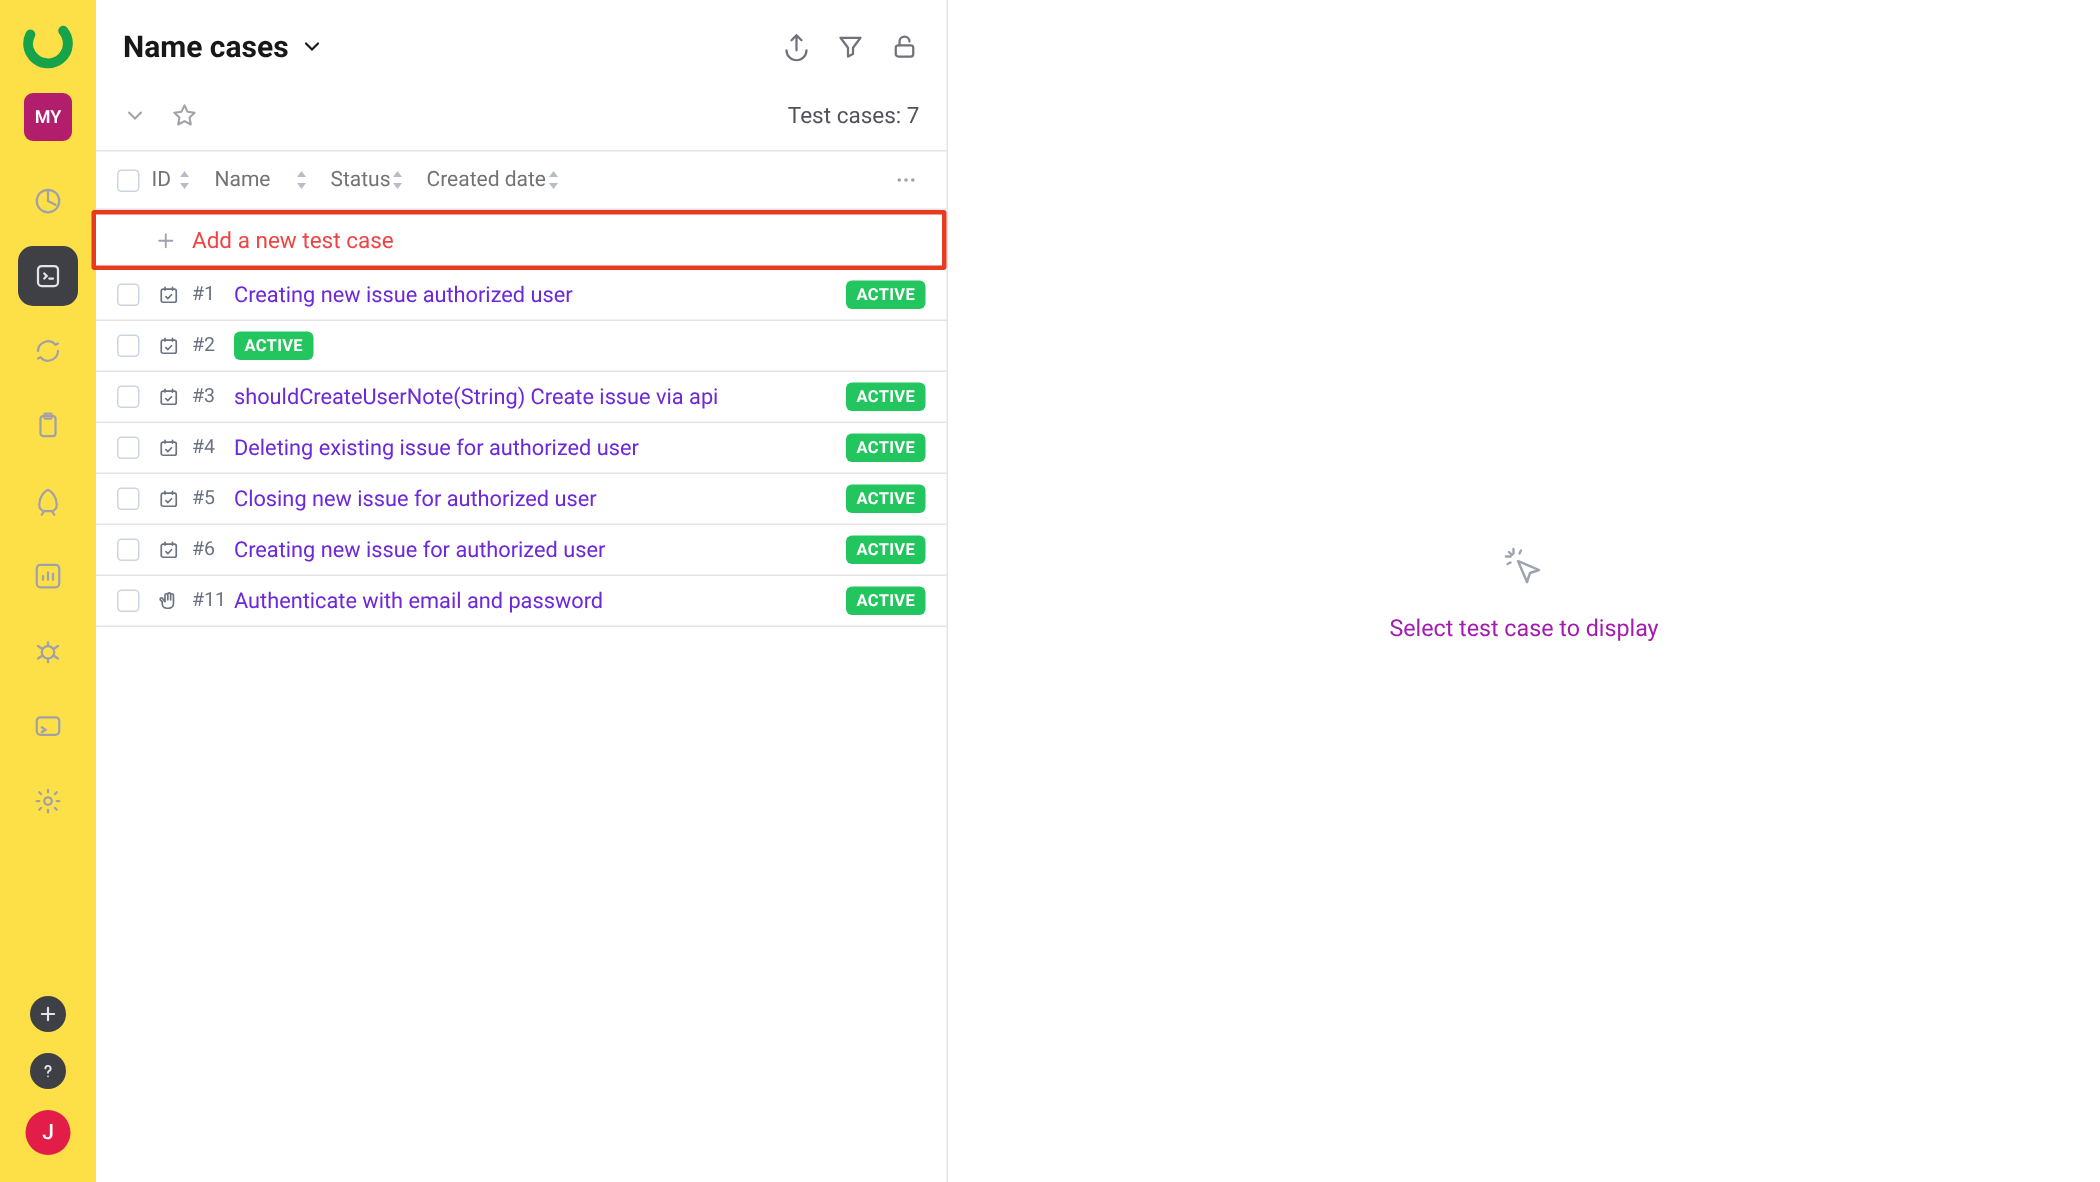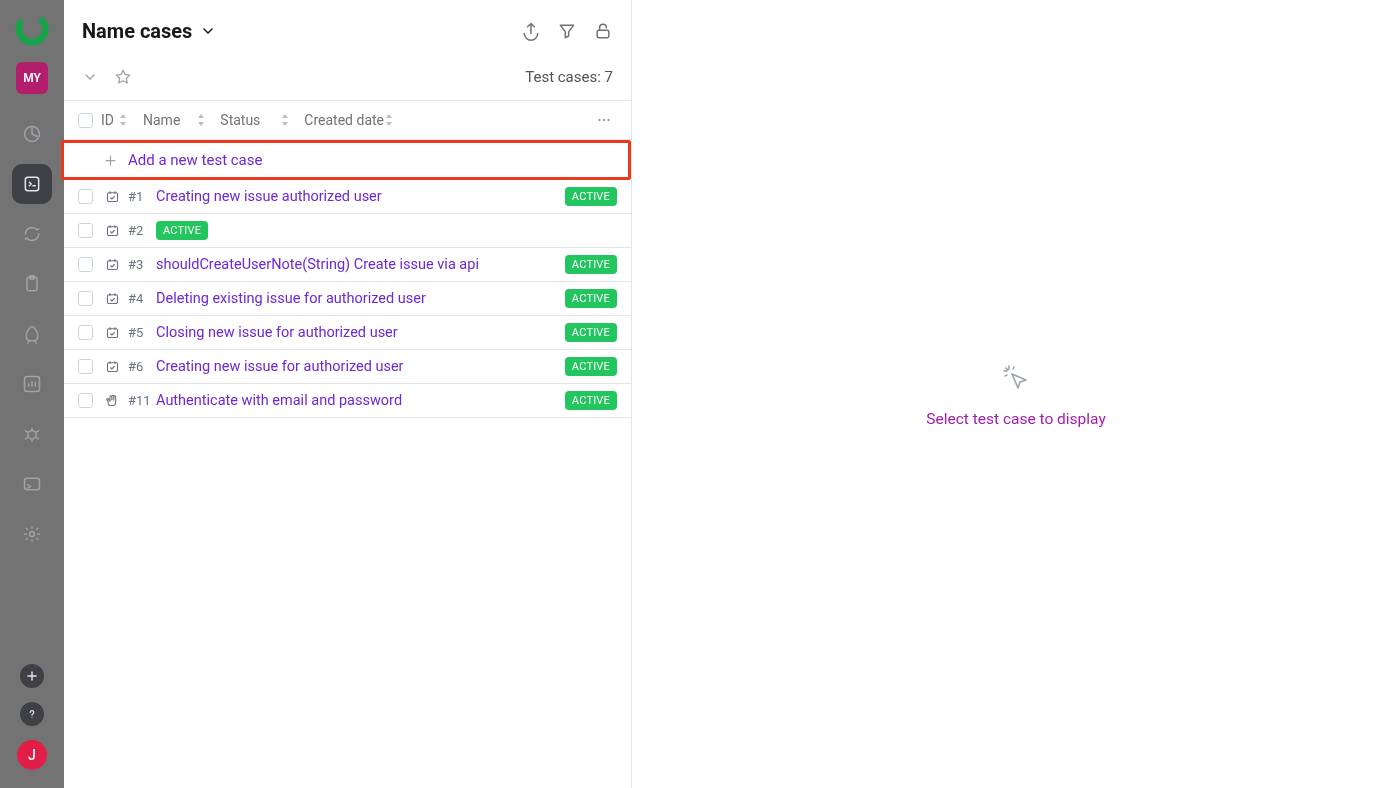--- a/index.html
+++ b/index.html
@@ -7,21 +7,21 @@
   font-family: -apple-system, BlinkMacSystemFont, "Segoe UI", Roboto, sans-serif;
   background: #fff;
   color: #18181b;
   display: flex;
   width: 1400px;
   height: 788px;
   overflow: hidden;
 }
 .sidebar {
   width: 64px;
-  background: #737373;
+  background: #fde047;
   display: flex;
   flex-direction: column;
   align-items: center;
   padding-top: 12px;
   flex-shrink: 0;
 }
 .sidebar-top { display: flex; flex-direction: column; align-items: center; gap: 10px; flex: 1; }
 .sidebar-bottom { display: flex; flex-direction: column; align-items: center; gap: 14px; padding-bottom: 18px; }
 .logo {
   width: 34px; height: 34px; display: flex; align-items: center; justify-content: center;
@@ -66,40 +66,40 @@
 .table-head {
   display: flex; align-items: center; padding: 10px 14px; border-bottom: 1px solid #e4e4e7;
   color: #737373; font-size: 14px; gap: 8px;
 }
 .checkbox {
   width: 15px; height: 15px; border: 1.5px solid #cbd5e1; border-radius: 3px; flex-shrink: 0;
   background: #fff;
 }
 .col-id { width: 34px; display: flex; align-items: center; gap: 4px; }
 .col-name { display: flex; align-items: center; gap: 16px; }
-.col-status { display: flex; align-items: center; gap: 20px; }
+.col-status { display: flex; align-items: center; gap: 0; }
 .col-created { display: flex; align-items: center; gap: 0; }
 .more-dots { margin-left: auto; color: #a1a1aa; padding-right: 4px; cursor: pointer; }
 .add-row {
   display: flex; align-items: center; padding: 8px 14px; gap: 10px;
   border: 3px solid #e63b1f; border-radius: 2px; margin: 0px 0 0 -3px;
-  color: #6d28d9; font-size: 15px; cursor: pointer;
+  color: #ef4444; font-size: 15px; cursor: pointer;
 }
 .add-row svg { color: #9ca3af; }
 .rows { display: flex; flex-direction: column; }
 .row {
   display: flex; align-items: center; padding: 7px 14px; border-bottom: 1px solid #e4e4e7;
   font-size: 14.5px; gap: 8px;
 }
 .row .scenario-icon { color:#6b7280; margin-left: 4px; margin-right: 0px; }
 .row .hand-icon { color:#6b7280; margin-left:4px; }
 .row-id { color:#6b7280; font-size: 13px; width: 20px; }
 .row-name { color:#6d28d9; flex: 1; }
 .status-badge {
-  background: #22c55e; color:#fff; font-size: 11px; font-weight:400;
+  background: #22c55e; color:#fff; font-size: 11px; font-weight:700;
   padding: 3px 7px; border-radius: 4px; letter-spacing:.2px;
 }
 .detail-panel {
   flex: 1; display: flex; align-items: center; justify-content: center; flex-direction: column;
   color: #6b7280; gap: 14px;
 }
 .detail-text { font-size: 15.5px; color:#a21caf; }
 svg { display: block; }
 </style>
 </head>

